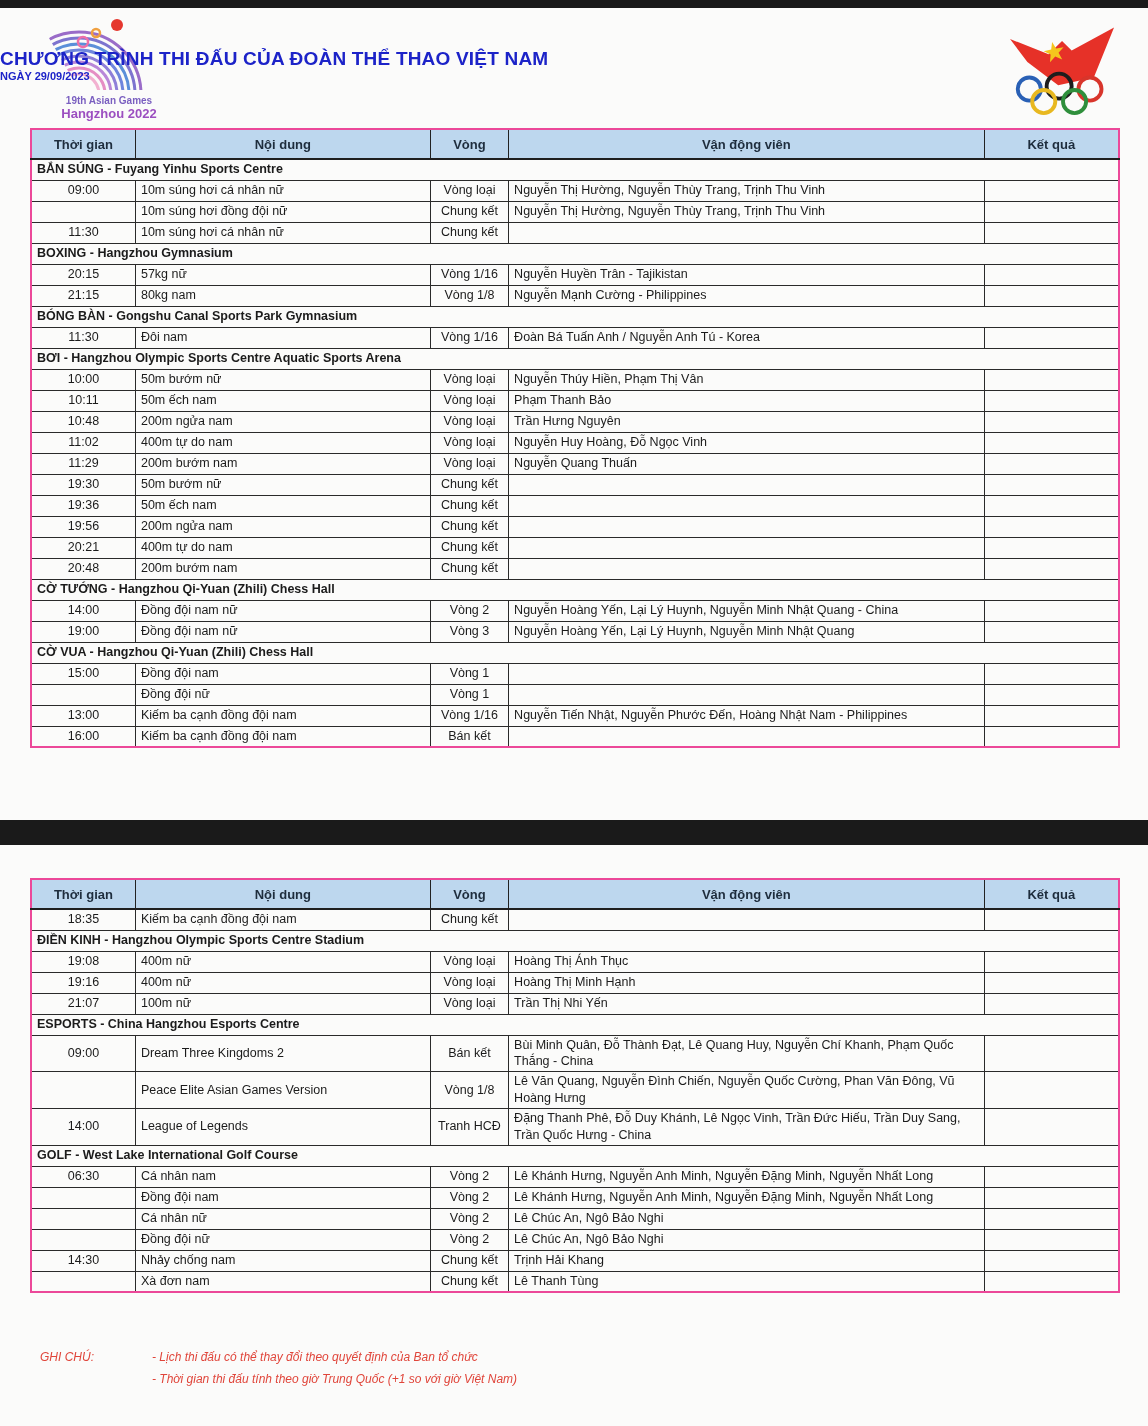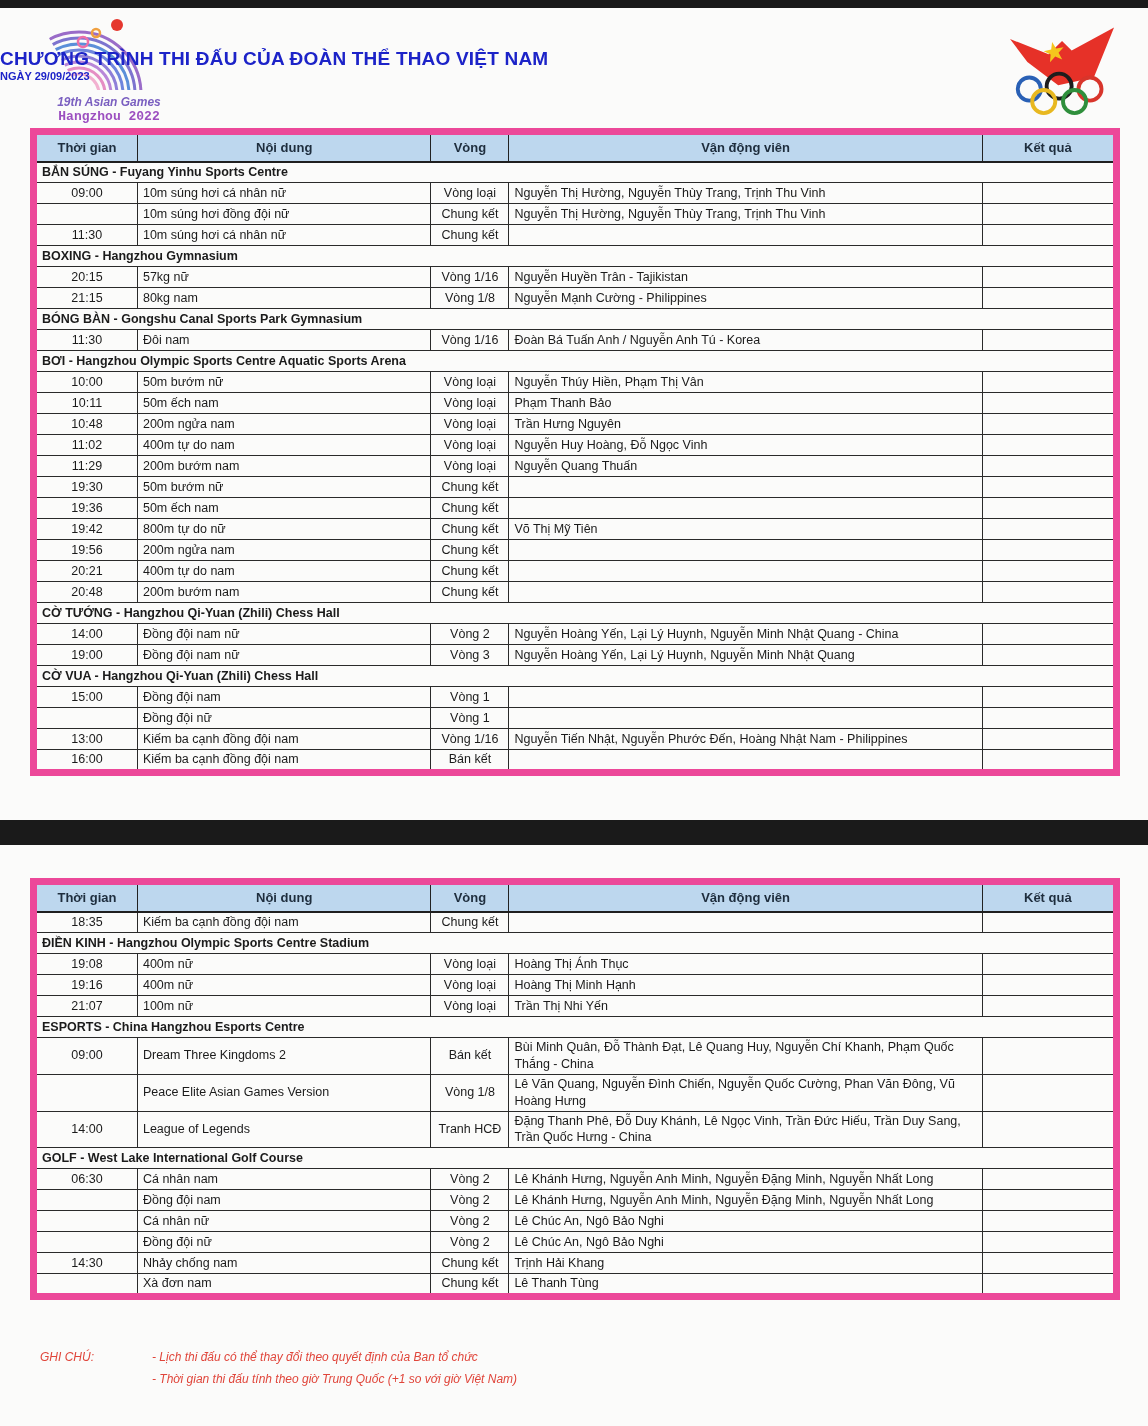--- a/index.html
+++ b/index.html
@@ -4,31 +4,31 @@
 <style>
   * { margin:0; padding:0; box-sizing:border-box; }
   html,body { background:#f6f6f5; }
   body { font-family:"Liberation Sans", sans-serif; }
   .page { position:relative; width:1148px; height:1426px; background:#fbfbfa; overflow:hidden; }
 
   .top-strip { position:absolute; top:0; left:0; right:0; height:8px; background:var(--divider-black,#1a1a1a); }
 
   
   .logo-left { position:absolute; left:34px; top:16px; width:150px; text-align:center; }
-  .logo-left .lg1 { font-size:12px; color:#7a5fc0; font-weight:bold; margin-top:1px;font-style:italic; }
-  .logo-left .lg2 { font-size:13px; color:#9c4fc0; font-weight:bold;font-family:Liberation Mono, monospace; }
+  .logo-left .lg1 { font-size:10px; color:#7a5fc0; font-weight:bold; margin-top:1px; }
+  .logo-left .lg2 { font-size:13px; color:#9c4fc0; font-weight:bold; }
   .title-wrap { position:absolute; left:0; right:0; top:48px; text-align:left; }
   .title { font-size:19px; font-weight:bold; color:var(--title-blue,#1c23c8); letter-spacing:0.2px; }
   .date { font-size:11px; font-weight:bold; color:var(--title-blue,#1c23c8); }
   .logo-right { position:absolute; right:22px; top:12px; }
 
   
   .t1 { position:absolute; left:30px; top:128px; width:1090px; }
   .t2 { position:absolute; left:30px; top:878px; width:1090px; }
-  .sched { width:100%; border-collapse:collapse; table-layout:fixed; border:7px solid #ec4899; }
+  .sched { width:100%; border-collapse:collapse; table-layout:fixed; border:2px solid #ec4899; }
   .sched th { background:var(--header-fill,#bdd7ee); border:1px solid #222; border-bottom:2px solid #1f1f1f;
               height:30px; font-size:13px; font-weight:bold; color:#1e2d3d; text-align:center; }
   .sched td { border:1px solid #2a2a2a; height:21px; font-size:12.5px; color:#1b1b1b;
               padding:1px 5px; line-height:1.35; vertical-align:middle; }
   .sched tr.section td { font-weight:bold; height:21px; }
   .sched td.c-time, .sched td.c-round { text-align:center; }
 
   .page-divider { position:absolute; left:0; top:820px; width:1148px; height:25px; background:var(--divider-black,#1a1a1a); }
 
   
@@ -206,27 +206,20 @@
             <td class="c-result"></td>
           </tr>
           <tr>
             <td class="c-time">19:36</td>
             <td class="c-event">50m ếch nam</td>
             <td class="c-round">Chung kết</td>
             <td class="c-athletes"></td>
             <td class="c-result"></td>
           </tr>
           <tr>
-            <td class="c-time">19:42</td>
-            <td class="c-event">800m tự do nữ</td>
-            <td class="c-round">Chung kết</td>
-            <td class="c-athletes">Võ Thị Mỹ Tiên</td>
-            <td class="c-result"></td>
-          </tr>
-          <tr>
             <td class="c-time">19:56</td>
             <td class="c-event">200m ngửa nam</td>
             <td class="c-round">Chung kết</td>
             <td class="c-athletes"></td>
             <td class="c-result"></td>
           </tr>
           <tr>
             <td class="c-time">20:21</td>
             <td class="c-event">400m tự do nam</td>
             <td class="c-round">Chung kết</td>

